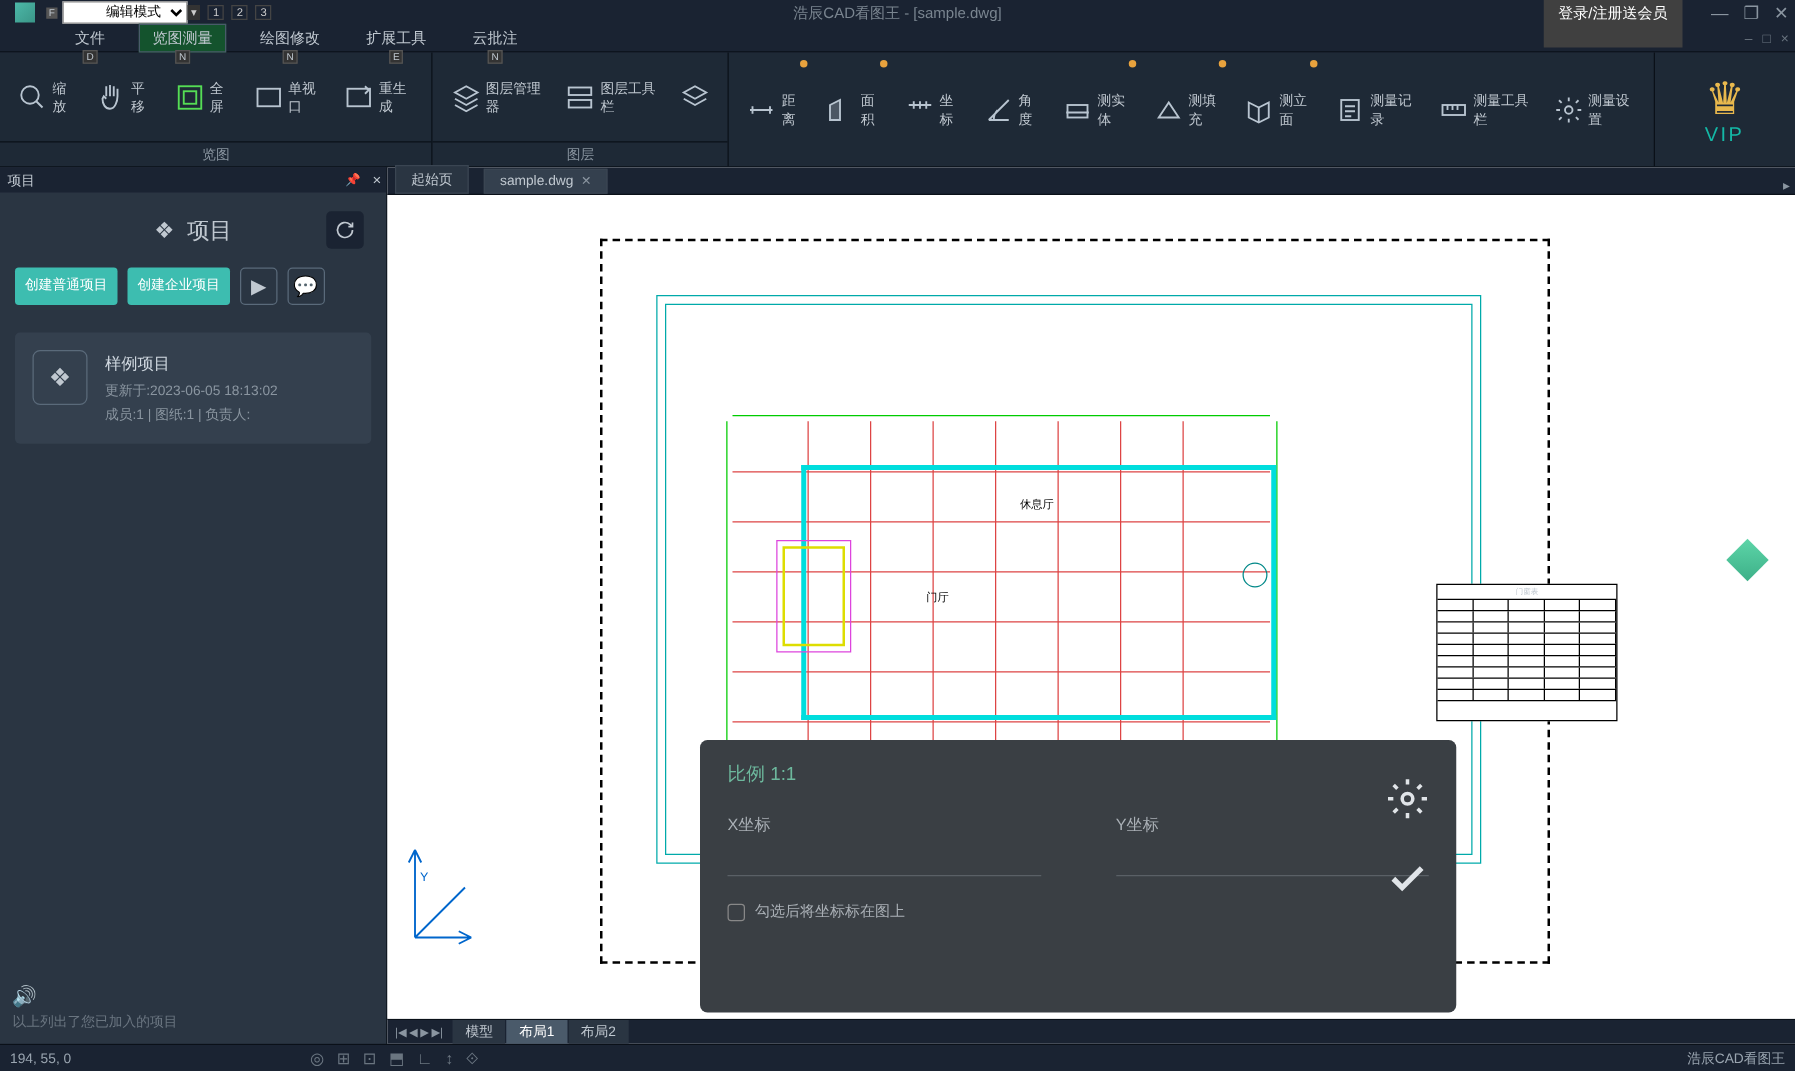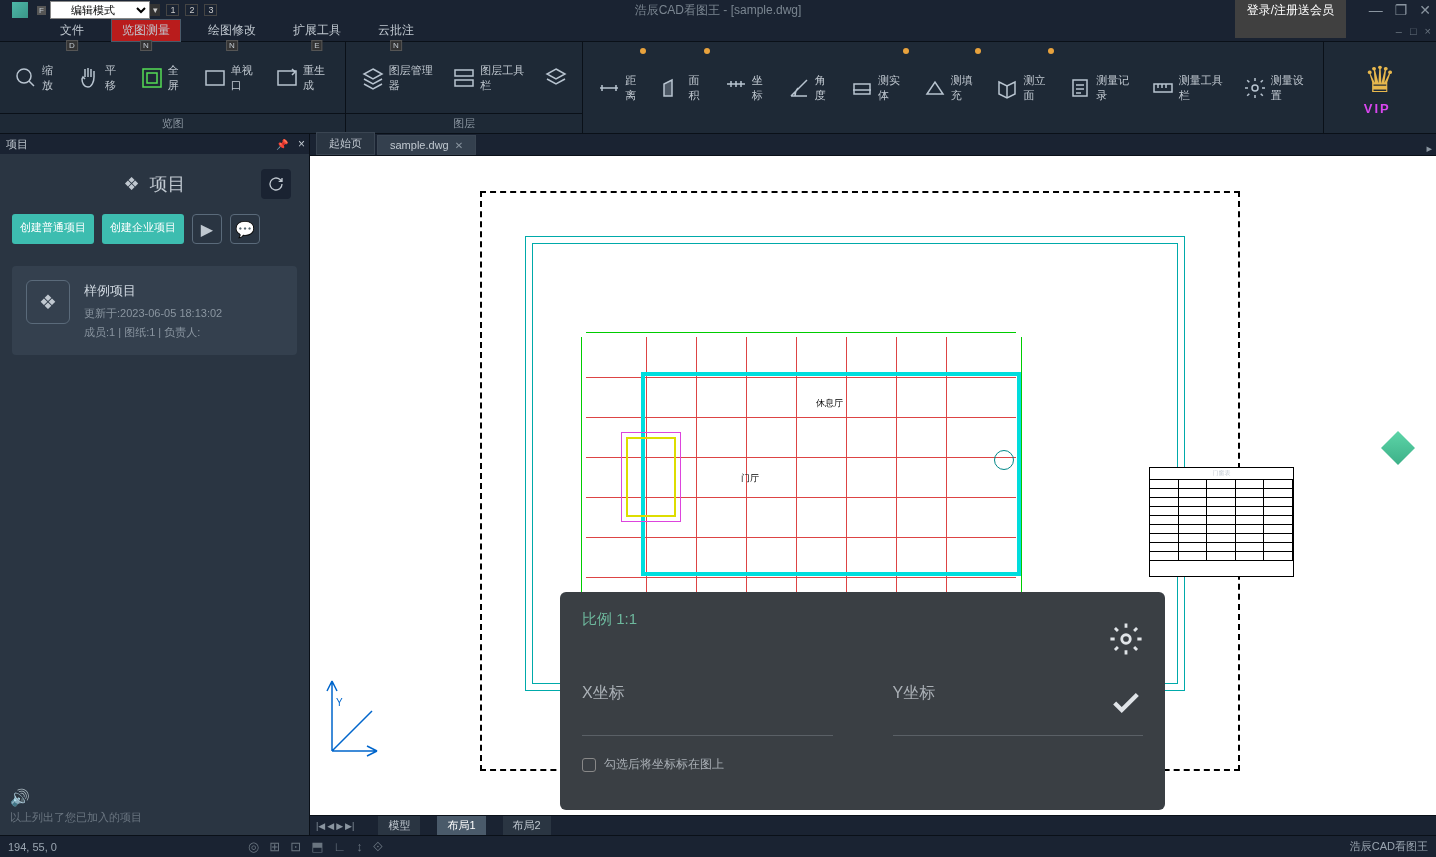--- a/index.html
+++ b/index.html
@@ -3,47 +3,47 @@
 <meta charset="utf-8">
 <style>
 * { margin: 0; padding: 0; box-sizing: border-box; font-family: "Microsoft YaHei", sans-serif; }
 body { background: #1a2332; color: #c0c8d0; overflow: hidden; width: 1436px; height: 857px; }
 
 
 .titlebar { height: 20px; background: #1a2332; display: flex; align-items: center; position: relative; }
 .logo-box { width: 30px; height: 18px; margin-left: 5px; display: flex; align-items: center; justify-content: center; }
 .logo-cube { width: 16px; height: 16px; background: linear-gradient(135deg, #4db8a8, #3a9688); transform: rotate(0deg); }
 .f-badge { font-size: 8px; background: #555; padding: 0 2px; margin-left: 2px; }
-.mode-select { background: #fff; color: #000; font-size: 11px; padding: 1px 16px; border: 1px solid #888; margin-left: 4px; width: 100px; }
+.mode-select { background: #fff; color: #000; font-size: 11px; padding: 1px 4px; border: 1px solid #888; margin-left: 4px; width: 100px; text-align: right; }
 .drop-arrow { background: #333; color: #ccc; font-size: 9px; padding: 1px 3px; }
 .qat-num { font-size: 9px; color: #ccc; margin-left: 6px; border: 1px solid #444; padding: 0 3px; }
 .app-title { position: absolute; left: 50%; transform: translateX(-50%); font-size: 12px; color: #7a8590; }
 .login-btn { position: absolute; right: 90px; background: #404040; color: #fff; font-size: 12px; padding: 19px 12px; }
 .win-controls { position: absolute; right: 5px; display: flex; gap: 12px; color: #8a95a0; font-size: 14px; }
 
 
 .menubar { height: 22px; display: flex; align-items: center; padding-left: 50px; gap: 17px; font-size: 12px; border-bottom: 1px solid #0a1018; }
 .menu-item { padding: 2px 10px; position: relative; }
-.menu-item.active { background: #b91c1c; border: 1px solid #4a5a6a; }
+.menu-item.active { background: #14532d; border: 1px solid #4a5a6a; }
 .key-hint { position: absolute; bottom: -10px; left: 50%; transform: translateX(-50%); font-size: 8px; background: #333; padding: 0 2px; border: 1px solid #555; }
 .mdi-controls { position: absolute; right: 5px; display: flex; gap: 8px; color: #6a7580; font-size: 11px; }
 
 
 .ribbon { height: 92px; background: #1e2936; display: flex; border-bottom: 1px solid #0a1018; }
 .ribbon-group { border-right: 1px solid #0a1018; display: flex; flex-direction: column; }
 .ribbon-tools { display: flex; padding: 4px 6px; flex: 1; }
 .ribbon-tool { display: flex; flex-direction: row; align-items: center; padding: 2px 8px; font-size: 11px; gap: 4px; min-width: 44px; cursor: pointer; }
 .ribbon-tool .ticon { width: 28px; height: 28px; display: flex; align-items: center; justify-content: center; color: #b8c4d0; }
 .ribbon-tool .ticon svg { width: 24px; height: 24px; }
 .ribbon-tool .dot { width: 6px; height: 6px; background: #e8a23d; border-radius: 50%; position: absolute; top: 2px; right: 6px; }
 .ribbon-tool { position: relative; }
 .ribbon-label { text-align: center; font-size: 11px; color: #8a95a0; padding: 2px 0; border-top: 1px solid #0a1018; }
 .vip-area { margin-left: auto; padding: 10px 40px; display: flex; align-items: center; }
 .vip-crown { color: #e8b84d; font-size: 36px; text-align: center; }
-.vip-text { color: #d946ef; font-size: 13px; letter-spacing: 2px; font-weight: bold; }
+.vip-text { color: #14b8a6; font-size: 16px; letter-spacing: 2px; }
 
 
 .main { display: flex; height: calc(100% - 134px - 22px); }
 
 
 .panel-header { height: 20px; background: #1a2332; display: flex; align-items: center; padding: 0 6px; font-size: 11px; position: relative; }
 .panel-header .pin { position: absolute; right: 20px; font-size: 10px; }
 .panel-header .close { position: absolute; right: 4px; font-size: 12px; }
 .left-panel { width: 310px; background: #2a3542; border-right: 1px solid #0a1018; display: flex; flex-direction: column; }
 .project-title { display: flex; align-items: center; justify-content: center; padding: 18px; gap: 10px; font-size: 18px; position: relative; }
@@ -54,21 +54,21 @@
 .project-card { margin: 8px 12px; padding: 14px; background: #34404e; border-radius: 4px; display: flex; gap: 14px; }
 .pcard-icon { width: 44px; height: 44px; border: 1px solid #5a6a7a; border-radius: 6px; display: flex; align-items: center; justify-content: center; font-size: 20px; }
 .pcard-info { font-size: 11px; color: #8a95a0; line-height: 1.7; }
 .pcard-info .pname { color: #d0d8e0; font-size: 13px; margin-bottom: 2px; }
 .panel-footer { margin-top: auto; padding: 10px; font-size: 11px; color: #6a7580; text-align: left; }
 .sound-icon { position: absolute; bottom: 50px; left: 10px; color: #4a5a6a; }
 
 
 .canvas-area { flex: 1; display: flex; flex-direction: column; background: #fff; position: relative; }
 .doc-tabs { height: 22px; background: #1a2332; display: flex; align-items: flex-end; padding-left: 6px; font-size: 11px; border-bottom: 1px solid #0a1018; }
-.doc-tab { padding: 3px 12px; background: #2a3542; border: 1px solid #3a4552; margin-right: 2px; display: flex; align-items: center; gap: 6px; }
+.doc-tab { padding: 3px 12px; background: #2a3542; border: 1px solid #3a4552; margin-right: 12px; display: flex; align-items: center; gap: 6px; }
 .doc-tab.active { background: #34404e; }
 .doc-tab .x { font-size: 10px; color: #8a95a0; }
 .nav-arrow { position: absolute; right: 4px; color: #8a95a0; font-size: 11px; }
 
 .drawing { flex: 1; background: #fff; position: relative; overflow: hidden; }
 .print-border { position: absolute; left: 170px; top: 35px; width: 760px; height: 580px; border: 2px dashed #000; }
 .drawing-frame { position: absolute; left: 215px; top: 80px; width: 660px; height: 455px; border: 1px solid #0aa; }
 .drawing-frame-inner { position: absolute; inset: 6px; border: 1px solid #0aa; }
 
 
@@ -85,31 +85,31 @@
 .ucs svg { width: 60px; height: 90px; }
 
 .side-widget { position: absolute; right: 20px; top: 280px; width: 30px; height: 30px; }
 .side-widget-shape { width: 24px; height: 24px; background: linear-gradient(135deg, #5dd5a8, #3db088); transform: rotate(45deg); }
 
 
 .coord-popup { position: absolute; left: 250px; bottom: 5px; width: 605px; height: 218px; background: #3a3f44; border-radius: 6px; padding: 18px 22px; color: #aab0b6; }
 .coord-scale { color: #6db89d; font-size: 15px; margin-bottom: 22px; }
 .coord-row { display: flex; gap: 60px; margin-bottom: 10px; }
 .coord-field { flex: 1; }
-.coord-field-label { font-size: 16px; margin-bottom: 8px; margin-top: 32px; }
+.coord-field-label { font-size: 13px; margin-bottom: 8px; }
 .coord-input { width: 100%; border: none; border-bottom: 1px solid #5a6066; background: transparent; height: 24px; }
 .coord-check { display: flex; align-items: center; gap: 8px; font-size: 12px; margin-top: 20px; }
 .coord-check-box { width: 14px; height: 14px; border: 1px solid #888; border-radius: 3px; }
 .coord-actions { position: absolute; right: 22px; top: 30px; display: flex; flex-direction: column; gap: 30px; color: #e0e4e8; }
 .coord-actions svg { width: 34px; height: 34px; }
 
 
 .layout-tabs { height: 20px; background: #1a2332; display: flex; align-items: center; font-size: 11px; padding-left: 6px; border-top: 1px solid #0a1018; }
 .nav-btns { display: flex; gap: 2px; margin-right: 8px; color: #8a95a0; font-size: 9px; }
-.layout-tab { padding: 2px 10px; background: #2a3542; margin-right: 1px; margin-left: 16px; }
+.layout-tab { padding: 2px 10px; background: #2a3542; margin-right: 1px; }
 .layout-tab.active { background: #4a5a6a; color: #fff; }
 
 
 .statusbar { height: 22px; background: #1a2332; display: flex; align-items: center; font-size: 11px; padding: 0 8px; color: #9aa5b0; border-top: 1px solid #0a1018; }
 .status-coords { width: 200px; }
 .status-tools { display: flex; gap: 10px; margin-left: 40px; color: #6a7580; }
 .status-tools span { font-size: 13px; cursor: pointer; }
 .status-right { margin-left: auto; }
 </style>
 </head>

